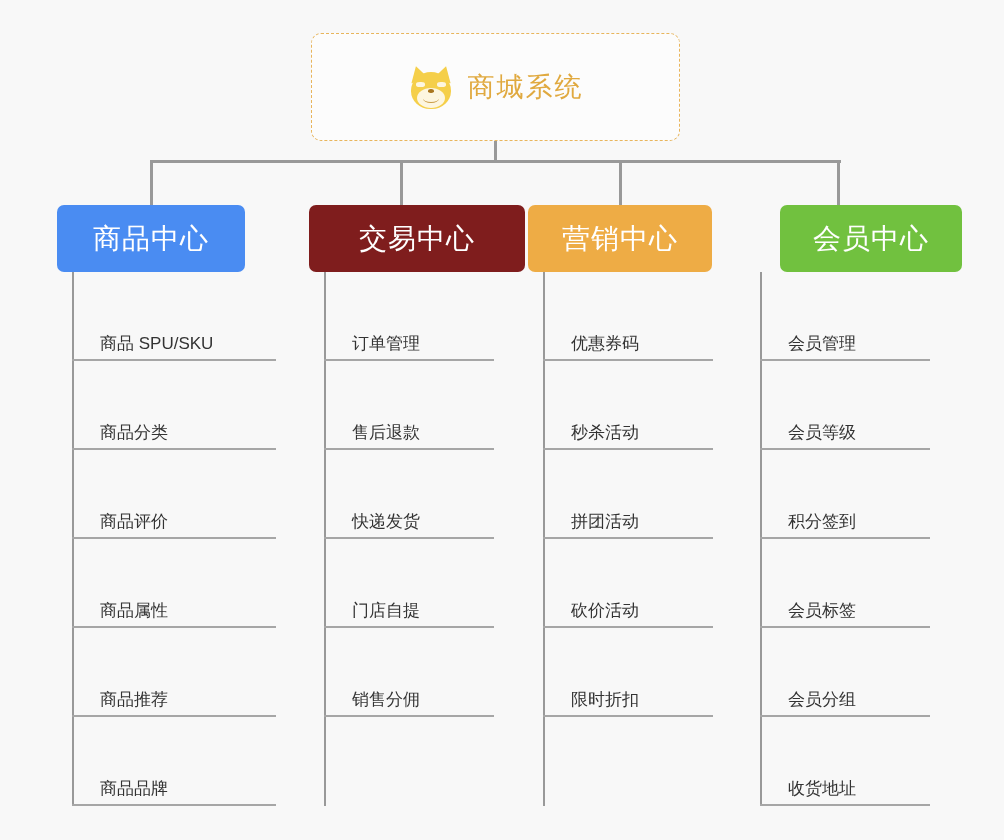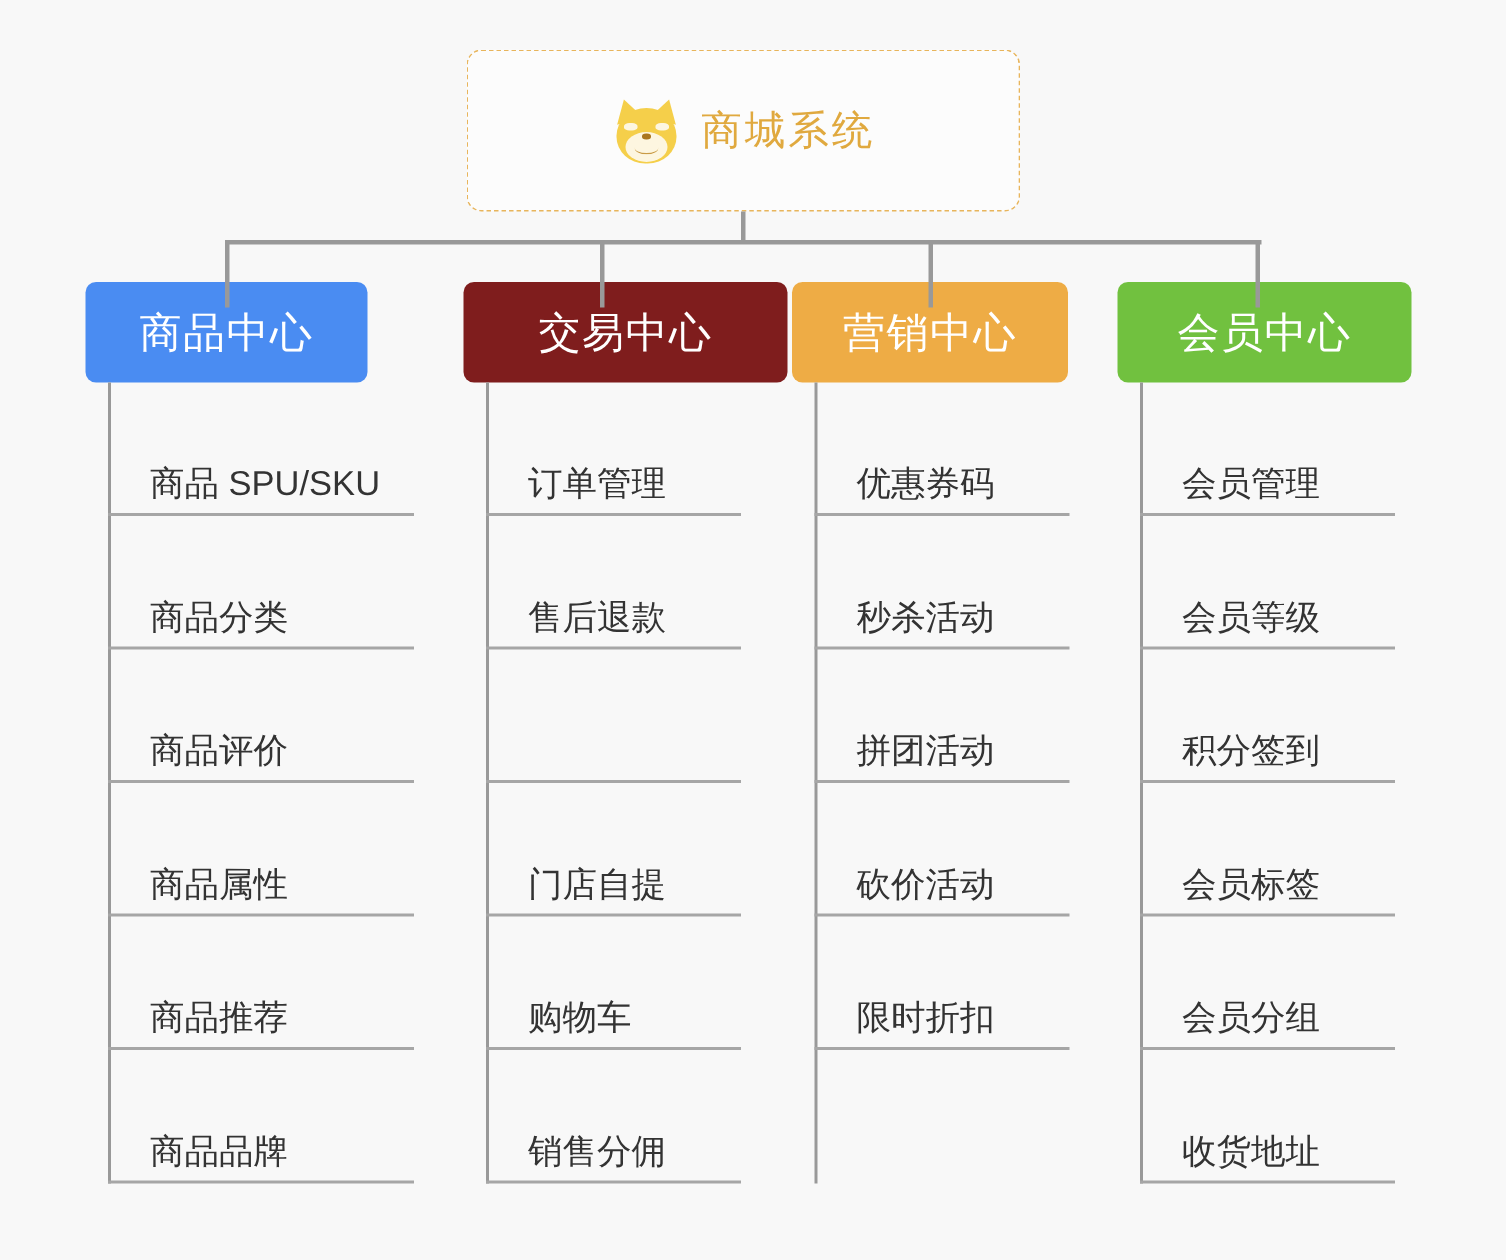--- a/index.html
+++ b/index.html
@@ -123,21 +123,21 @@
   }
   .conn-v-branch {
     top: 160px;
     width: 3px;
     height: 45px;
   }
 
   
   .branch {
     position: absolute;
-    top: 188px;
+    top: 205px;
   }
   .branch-header {
     box-sizing: border-box;
     height: 67px;
     border-radius: 7px;
     display: flex;
     align-items: center;
     justify-content: center;
     color: #ffffff;
     font-size: 28px;
@@ -159,21 +159,21 @@
   }
   .leaf {
     position: relative;
     height: 89px;
     box-sizing: border-box;
     display: flex;
     align-items: flex-end;
     padding-left: 43px;
   }
   .leaf-label {
-    font-size: 23px;
+    font-size: 17px;
     color: #333333;
     white-space: nowrap;
     padding-bottom: 6px;
   }
   .leaf-rule {
     position: absolute;
     left: 15px;
     bottom: 0;
     height: 2px;
     background: #a6a6a6;
@@ -244,28 +244,25 @@
           <div class="spine" style="height: 534px;"></div>
           <div class="leaf">
             <span class="leaf-label">订单管理</span>
             <div class="leaf-rule" style="width: 170px;"></div>
           </div>
           <div class="leaf">
             <span class="leaf-label">售后退款</span>
             <div class="leaf-rule" style="width: 170px;"></div>
           </div>
           <div class="leaf">
+            <span class="leaf-label">快递发货</span>
             <div class="leaf-rule" style="width: 170px;"></div>
           </div>
           <div class="leaf">
             <span class="leaf-label">门店自提</span>
-            <div class="leaf-rule" style="width: 170px;"></div>
-          </div>
-          <div class="leaf">
-            <span class="leaf-label">购物车</span>
             <div class="leaf-rule" style="width: 170px;"></div>
           </div>
           <div class="leaf">
             <span class="leaf-label">销售分佣</span>
             <div class="leaf-rule" style="width: 170px;"></div>
           </div>
         </div>
       </div>
       <div class="branch" style="left: 528px; width: 184px;">
         <div class="branch-header" style="background: rgb(238, 172, 69); width: 184px; text-align: right;">
@@ -289,21 +286,21 @@
             <span class="leaf-label">砍价活动</span>
             <div class="leaf-rule" style="width: 170px;"></div>
           </div>
           <div class="leaf">
             <span class="leaf-label">限时折扣</span>
             <div class="leaf-rule" style="width: 170px;"></div>
           </div>
         </div>
       </div>
       <div class="branch" style="left: 745px; width: 186px;">
-        <div class="branch-header" style="background: rgb(113, 193, 63); width: 196px;">
+        <div class="branch-header" style="background: rgb(113, 193, 63); width: 182px; margin-left: 35px;">
           <span>会员中心</span>
         </div>
         <div class="branch-items">
           <div class="spine" style="height: 534px;"></div>
           <div class="leaf">
             <span class="leaf-label">会员管理</span>
             <div class="leaf-rule" style="width: 170px;"></div>
           </div>
           <div class="leaf">
             <span class="leaf-label">会员等级</span>

